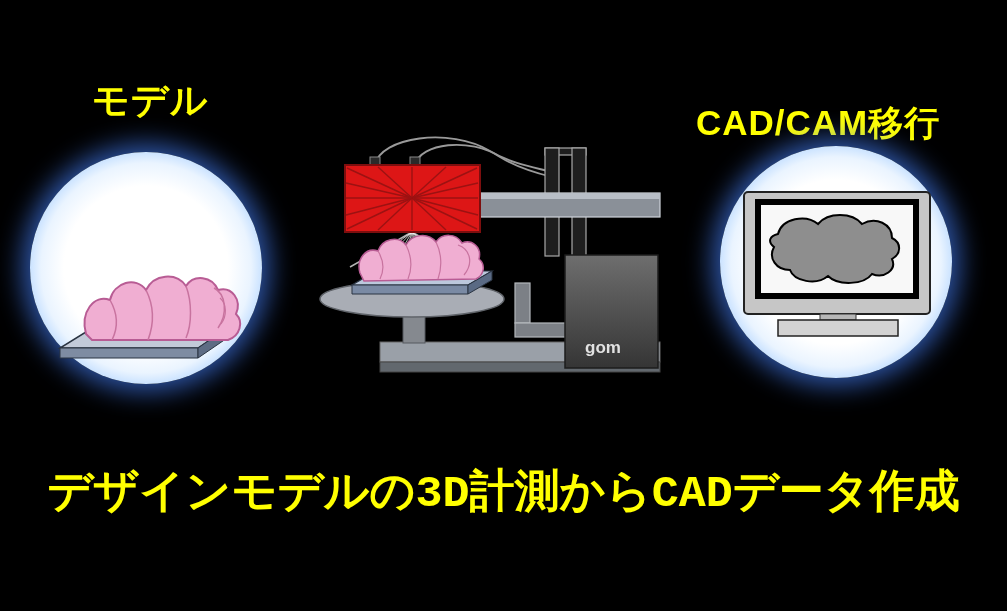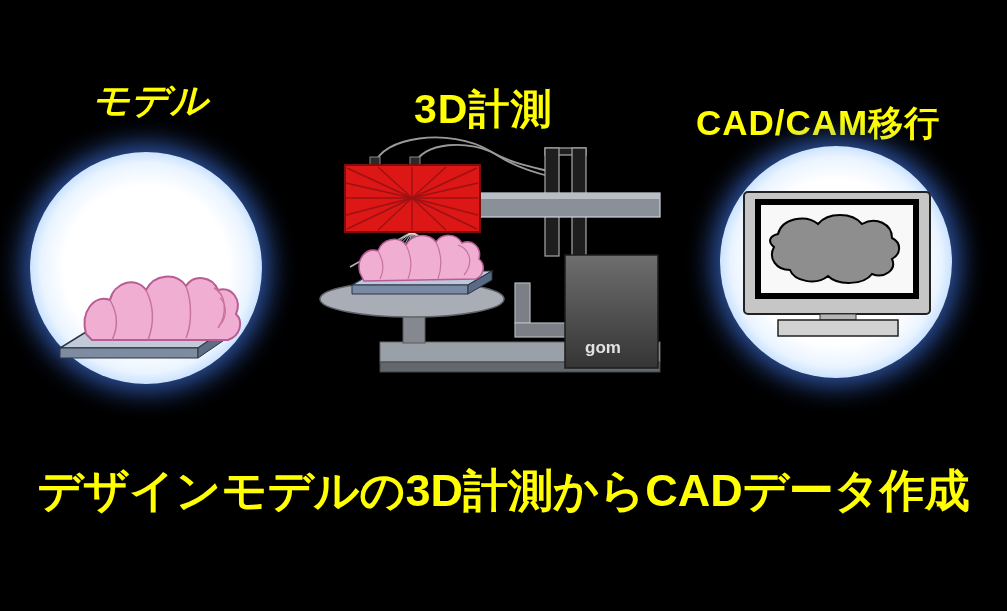--- a/index.html
+++ b/index.html
@@ -4,49 +4,48 @@
 <style>
   html,body { margin:0; padding:0; background:#000; }
   .stage {
     position:relative; width:1007px; height:611px; background:#000;
     overflow:hidden; font-family:"Liberation Sans","DejaVu Sans",sans-serif;
   }
   .label {
     position:absolute; color:#ffff00; font-weight:700; white-space:nowrap;
     letter-spacing:1px;
   }
-  .label-model   { left:92px;  top:76px;  font-size:37px;font-style:italic; }
+  .label-model   { left:92px;  top:76px;  font-size:37px; }
   .label-measure { left:414px; top:82px;  font-size:41px; }
   .label-cadcam  { left:696px; top:100px; font-size:35px; }
 
   .circle {
     position:absolute; width:232px; height:232px; border-radius:50%;
     background: radial-gradient(circle,
       #ffffff 0%, #ffffff 50%, #eaf4ff 64%,
       #a9d0ff 78%, #3f74e8 91%, #000 100%);
     box-shadow: 0 0 26px 8px rgba(70,130,255,0.65);
   }
   .circle-left  { left:30px;  top:152px; }
   .circle-right { left:720px; top:146px; }
 
   .machine { position:absolute; left:300px; top:135px; width:370px; height:260px;text-align:right; }
 
   .caption {
     position:absolute; left:0; top:461px; width:1007px; text-align:center;
-    color:#ffff00; font-weight:700; font-size:45px; white-space:nowrap;
+    color:#ffff00; font-weight:700; font-size:45px; white-space:nowrap;font-family:Liberation Mono, monospace;
   }
   svg { display:block; }
 </style>
 </head>
 <body>
 
 <div class="stage">
 
   <div class="label label-model">モデル</div>
-  <div class="label label-measure">3D計測</div>
   <div class="label label-cadcam">CAD/CAM移行</div>
 
   <div class="circle circle-left">
     <svg width="232" height="232" viewBox="0 0 232 232">
       <g>
         <polygon points="30,196 168,196 206,170 72,170" fill="#c2cad8" stroke="#2a3442" stroke-width="1.5"></polygon>
         <polygon points="30,196 168,196 168,206 30,206" fill="#7e8ca2" stroke="#2a3442" stroke-width="1"></polygon>
         <polygon points="168,196 206,170 206,180 168,206" fill="#5e6c84" stroke="#2a3442" stroke-width="1"></polygon>
       </g>
       <g>

